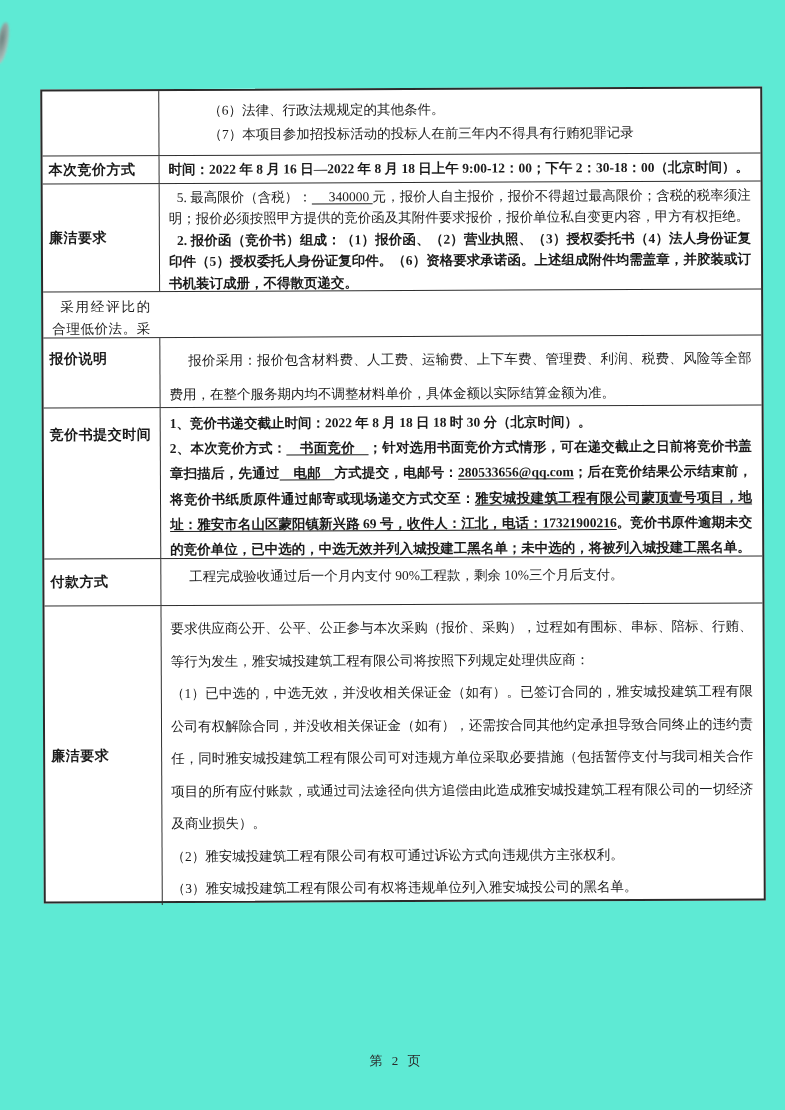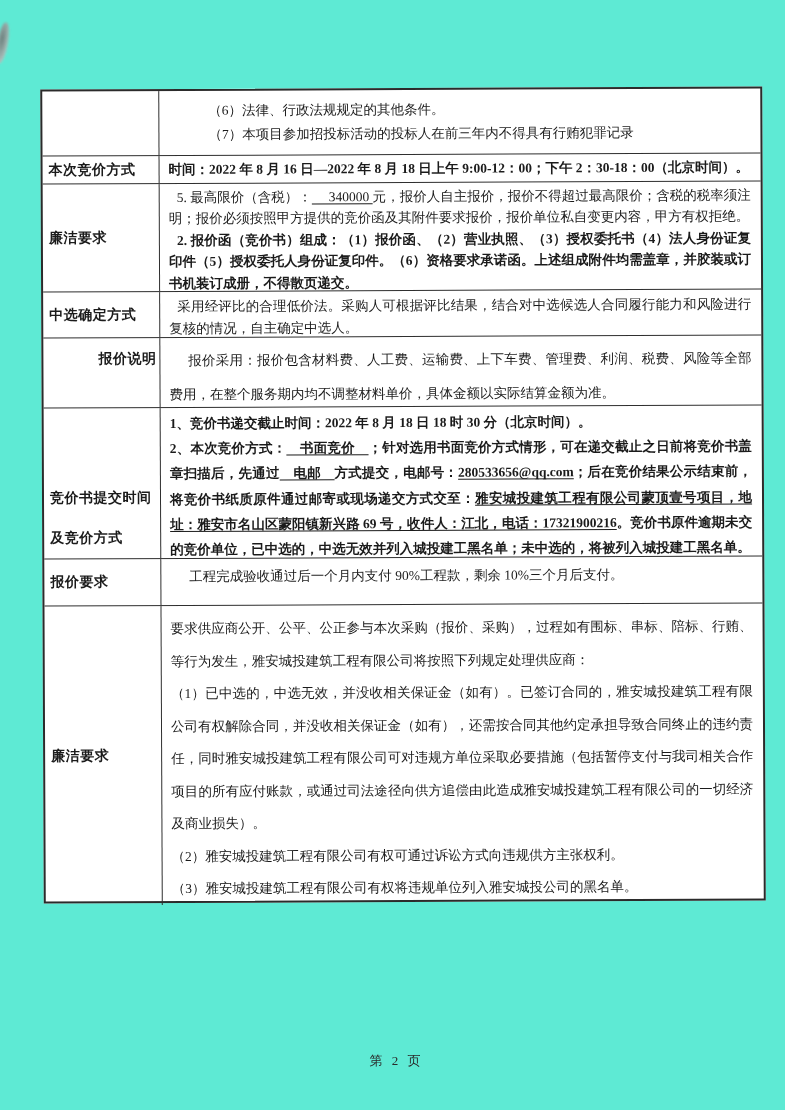--- a/index.html
+++ b/index.html
@@ -30,22 +30,22 @@
   }
   .row{display:grid;grid-template-columns:117px 1fr;border-top:1.5px solid #2f2f2f;overflow:hidden;}
   .row.r1{border-top:none;}
   .label{
     border-right:1.5px solid #2f2f2f;
     font-weight:bold;font-size:14px;letter-spacing:0.5px;
     padding:0 3px 0 6px;
     display:flex;flex-direction:column;justify-content:center;
     overflow:hidden;
   }
-  .r5 .label{justify-content:flex-start;padding-top:12px;text-align:right;}
-  .r6 .label{justify-content:flex-end;padding-top:22px;}
+  .r5 .label{justify-content:flex-start;padding-top:12px;}
+  .r6 .label{justify-content:flex-start;padding-top:7px;}
   .r6 .label .lbl-line{line-height:40px;}
   .content{
     padding:0 10px 0 9px;
     font-size:13.5px;
     overflow:hidden;
   }
   .para{text-align:justify;}
   .hang{padding-left:40px;text-align:left;}
   .ind1{text-indent:0.6em;}
   .ind2{text-indent:1.4em;}
@@ -90,46 +90,44 @@
 
     <div class="row r3">
       <div class="label">廉洁要求</div>
       <div class="content">
           <div class="para ind1"><span>5. 最高限价（含税）：</span><span class="u">　 340000 </span><span>元，报价人自主报价，报价不得超过最高限价；含税的税率须注明；报价必须按照甲方提供的竞价函及其附件要求报价，报价单位私自变更内容，甲方有权拒绝。</span></div>
           <div class="para ind1"><span class="b">2. 报价函（竞价书）组成：（1）报价函、（2）营业执照、（3）授权委托书（4）法人身份证复印件（5）授权委托人身份证复印件。（6）资格要求承诺函。上述组成附件均需盖章，并胶装或订书机装订成册，不得散页递交。</span></div>
         </div>
     </div>
 
     <div class="row r4">
-      <div class="label">中选确定方式</div>
       <div class="content">
           <div class="para ind1"><span>采用经评比的合理低价法。采购人可根据评比结果，结合对中选候选人合同履行能力和风险进行复核的情况，自主确定中选人。</span></div>
         </div>
     </div>
 
     <div class="row r5">
       <div class="label">报价说明</div>
       <div class="content">
           <div class="para ind2"><span>报价采用：报价包含材料费、人工费、运输费、上下车费、管理费、利润、税费、风险等全部费用，在整个服务期内均不调整材料单价，具体金额以实际结算金额为准。</span></div>
         </div>
     </div>
 
     <div class="row r6">
       <div class="label">
         <div class="lbl-line">竞价书提交时间</div>
-        <div class="lbl-line">及竞价方式</div>
       </div>
       <div class="content">
           <div class="para"><span class="b">1、竞价书递交截止时间：2022 年 8 月 18 日 18 时 30 分（北京时间）。</span></div>
           <div class="para"><span class="b">2、本次竞价方式：</span><span class="b u">　书面竞价　</span><span class="b">；针对选用书面竞价方式情形，可在递交截止之日前将竞价书盖章扫描后，先通过</span><span class="b u">　电邮　</span><span class="b">方式提交，电邮号：</span><span class="b u">280533656@qq.com</span><span class="b">；后在竞价结果公示结束前，将竞价书纸质原件通过邮寄或现场递交方式交至：</span><span class="b u">雅安城投建筑工程有限公司蒙顶壹号项目，地址：雅安市名山区蒙阳镇新兴路 69 号，收件人：江北，电话：17321900216</span><span class="b">。竞价书原件逾期未交的竞价单位，已中选的，中选无效并列入城投建工黑名单；未中选的，将被列入城投建工黑名单。</span></div>
         </div>
     </div>
 
     <div class="row r7">
-      <div class="label">报价要求</div>
+      <div class="label">付款方式</div>
       <div class="content">
           <div class="para ind2"><span>工程完成验收通过后一个月内支付 90%工程款，剩余 10%三个月后支付。</span></div>
         </div>
     </div>
 
     <div class="row r8">
       <div class="label">廉洁要求</div>
       <div class="content">
           <div class="para"><span>要求供应商公开、公平、公正参与本次采购（报价、采购），过程如有围标、串标、陪标、行贿、等行为发生，雅安城投建筑工程有限公司将按照下列规定处理供应商：</span></div>
           <div class="para"><span>（1）已中选的，中选无效，并没收相关保证金（如有）。已签订合同的，雅安城投建筑工程有限公司有权解除合同，并没收相关保证金（如有），还需按合同其他约定承担导致合同终止的违约责任，同时雅安城投建筑工程有限公司可对违规方单位采取必要措施（包括暂停支付与我司相关合作项目的所有应付账款，或通过司法途径向供方追偿由此造成雅安城投建筑工程有限公司的一切经济及商业损失）。</span></div>

